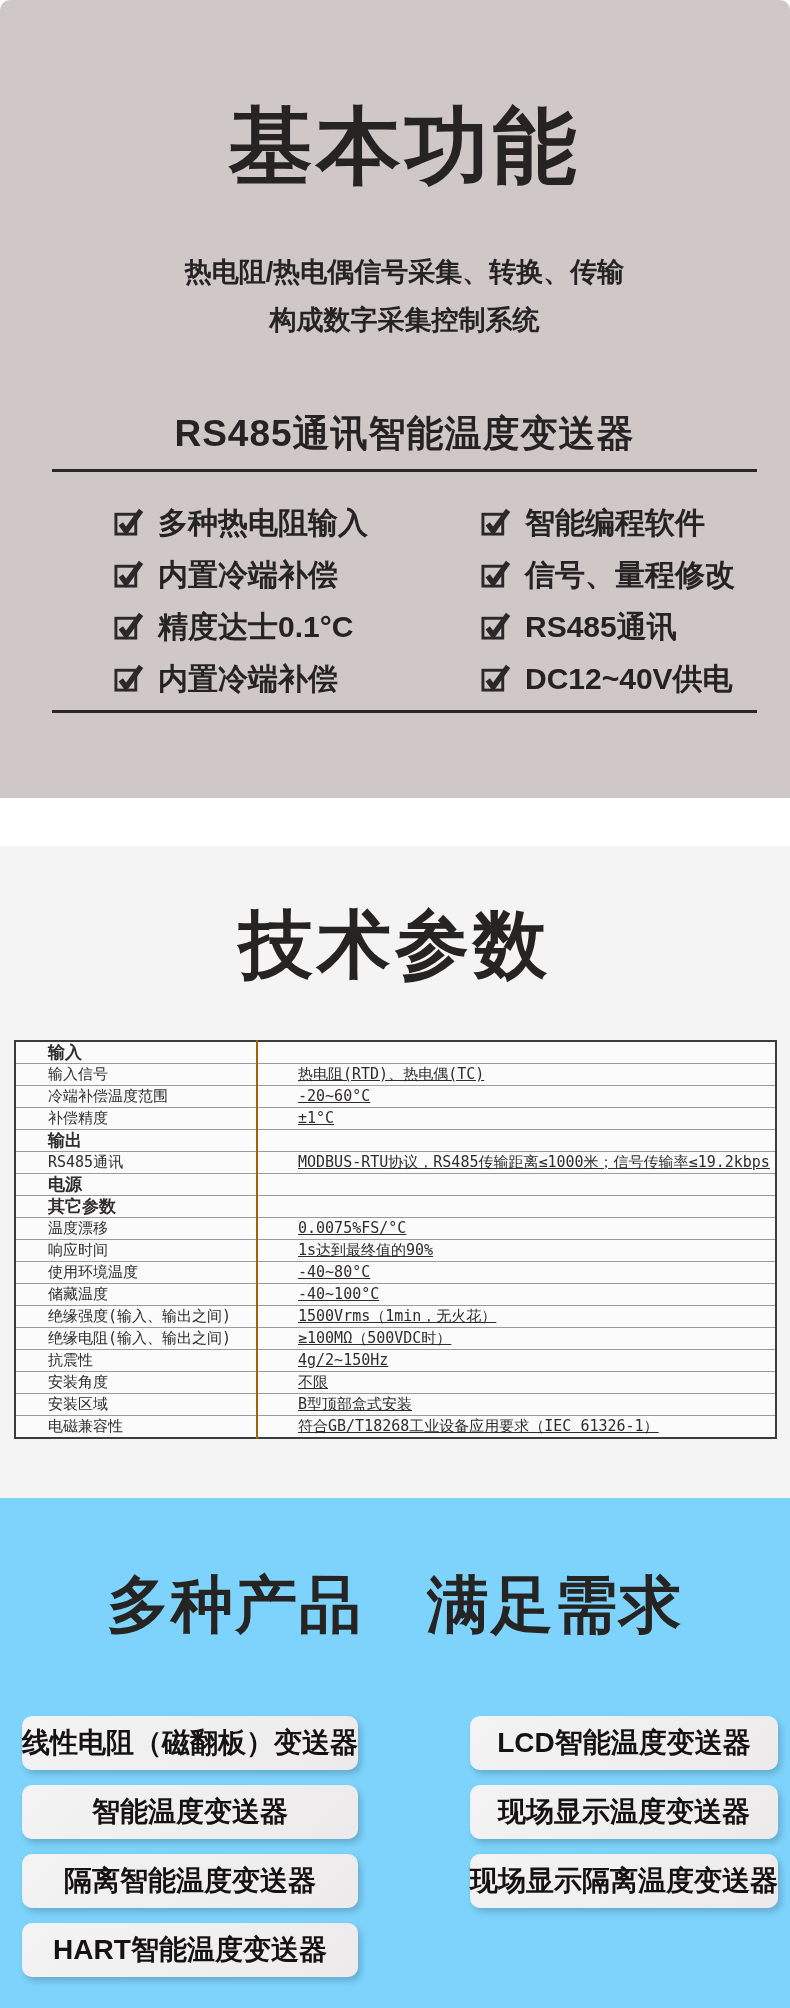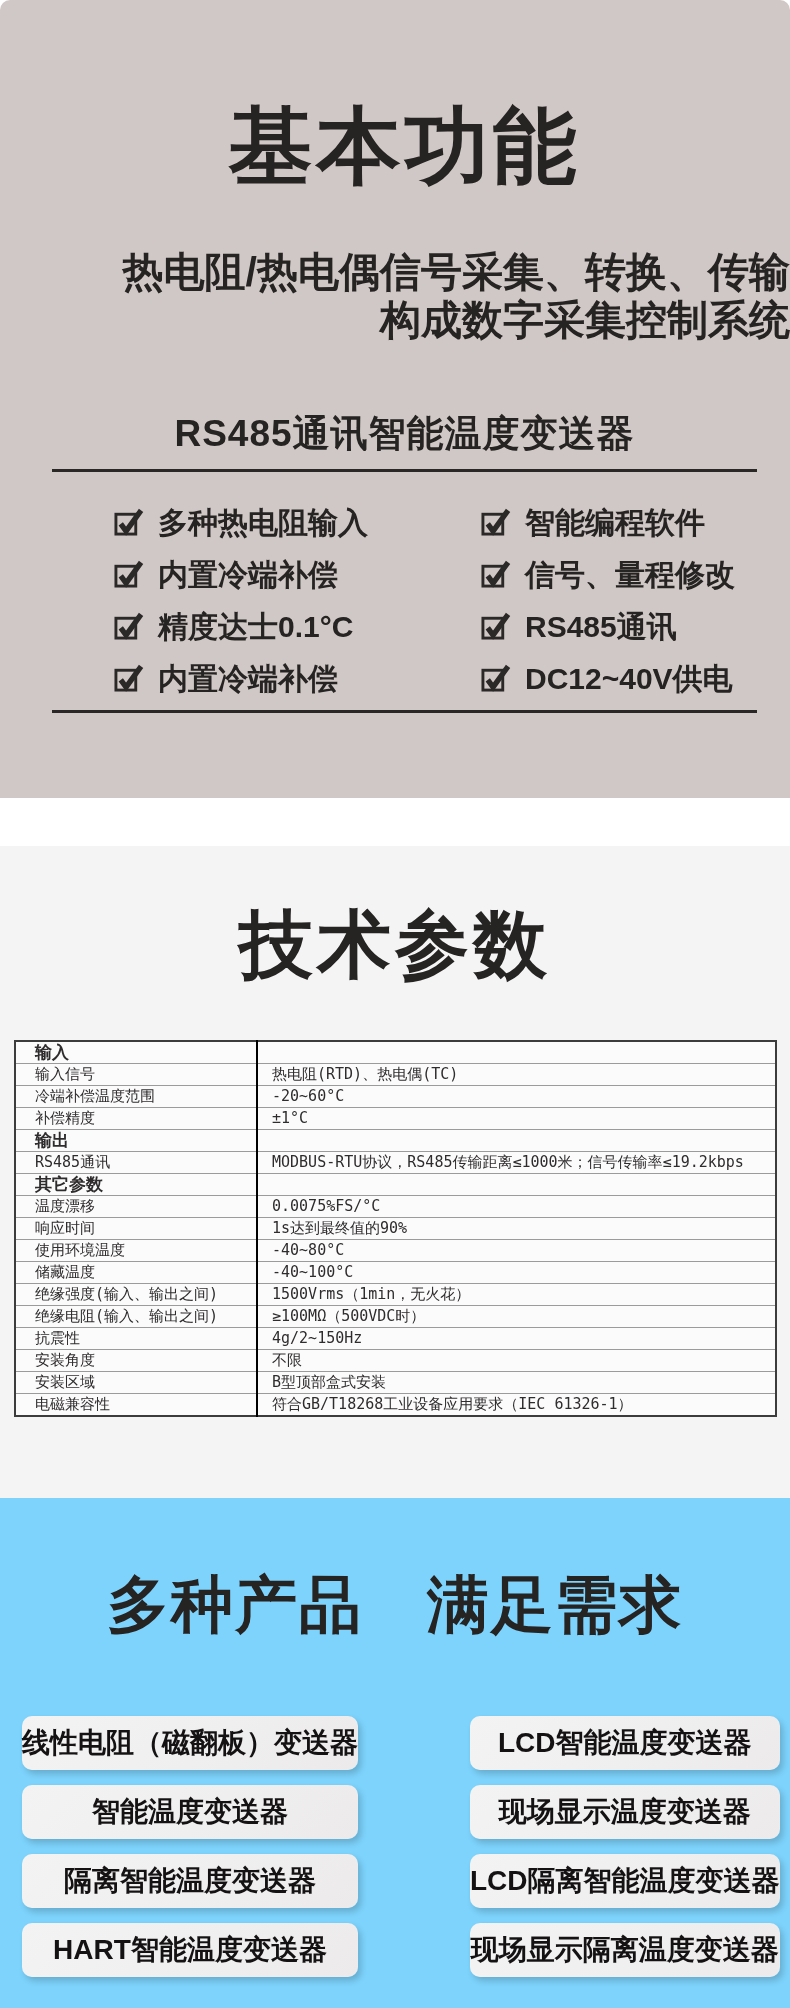--- a/index.html
+++ b/index.html
@@ -15,21 +15,21 @@
   body{
     height:2008px;overflow:hidden;background:#ffffff;
     font-family:"Liberation Sans", sans-serif;color:var(--ink);
   }
   
   .sec1{height:798px;background:var(--beige);border-radius:10px 10px 0 0;overflow:hidden;padding-left:19px;}
   .s1-title{
     margin-top:104px;text-align:center;font-size:84px;line-height:84px;
     font-weight:900;letter-spacing:4px;
   }
-  .s1-sub{margin-top:60px;text-align:right;font-size:41px;line-height:48px;font-weight:600;}
+  .s1-sub{margin-top:60px;text-align:center;font-size:27px;line-height:48px;font-weight:600;}
   .s1-head{margin-top:70px;text-align:center;font-size:37px;line-height:40px;font-weight:800;letter-spacing:1px;}
   .divider{height:3px;background:#2a2727;margin:0 33px;}
   .div1{margin-top:15px;}
   .div2{margin-top:5px;}
   .features{display:flex;padding-left:95px;margin-top:25px;}
   .fcol{display:flex;flex-direction:column;}
   .fcol.left{width:367px;}
   .feature{display:flex;align-items:center;height:52px;gap:15px;font-size:30px;font-weight:700;white-space:nowrap;text-align:center;}
   .chk{width:29px;height:29px;overflow:visible;flex:0 0 29px;margin-top:-4px;}
   
@@ -38,22 +38,22 @@
   table.spec{
     margin:58px auto 0 14px;width:763px;border-collapse:collapse;
     background:#fcfbfb;border:2px solid var(--tblOuter);
     font-family:"DejaVu Sans Mono","Liberation Sans",monospace;
   }
   table.spec td{
     height:21px;line-height:21px;font-size:15px;color:#2e2c2c;
     border-top:1px solid var(--tblInner);white-space:nowrap;overflow:hidden;
   }
   table.spec tr:first-child td{border-top:none;}
-  table.spec td.c1{width:242px;padding-left:19px;border-right:2px solid #000000;}
-  table.spec td.c2{padding-left:14px;}
+  table.spec td.c1{width:242px;padding-left:32px;border-right:2px solid #a16207;}
+  table.spec td.c2{padding-left:40px;text-decoration:underline;}
   table.spec tr.sect td.c1{font-weight:700;font-size:17px;}
   
   .sec3{height:558px;background:#7dd3fc;overflow:hidden;}
   .s3-title{margin-top:76px;text-align:center;font-size:62px;line-height:62px;font-weight:900;letter-spacing:2px;}
   .pgrid{display:flex;gap:112px;padding:0 22px;margin-top:80px;}
   .pcol{flex:1;display:flex;flex-direction:column;gap:15px;}
   .pbtn{
     height:54px;line-height:54px;text-align:center;border-radius:10px;
     background:linear-gradient(135deg,#f4f3f3 0%,var(--btnBg) 55%,#eceaea 100%);
     box-shadow:3px 4px 6px rgba(0,0,0,0.18);
@@ -158,20 +158,24 @@
         </tr>
         <tr class="sect">
           <td class="c1">输出</td>
           <td class="c2"></td>
         </tr>
         <tr>
           <td class="c1">RS485通讯</td>
           <td class="c2">MODBUS-RTU协议，RS485传输距离≤1000米；信号传输率≤19.2kbps</td>
         </tr>
         <tr class="sect">
+          <td class="c1">电源</td>
+          <td class="c2"></td>
+        </tr>
+        <tr class="sect">
           <td class="c1">其它参数</td>
           <td class="c2"></td>
         </tr>
         <tr>
           <td class="c1">温度漂移</td>
           <td class="c2">0.0075%FS/°C</td>
         </tr>
         <tr>
           <td class="c1">响应时间</td>
           <td class="c2">1s达到最终值的90%</td>
@@ -217,17 +221,16 @@
   <div class="pgrid">
     <div class="pcol">
         <div class="pbtn">线性电阻（磁翻板）变送器</div>
         <div class="pbtn">智能温度变送器</div>
         <div class="pbtn">隔离智能温度变送器</div>
         <div class="pbtn">HART智能温度变送器</div>
       </div>
     <div class="pcol">
         <div class="pbtn">LCD智能温度变送器</div>
         <div class="pbtn">现场显示温度变送器</div>
-        <div class="pbtn">LCD隔离智能温度变送器</div>
         <div class="pbtn">现场显示隔离温度变送器</div>
       </div>
   </div>
 </div>
 
 </body></html>

